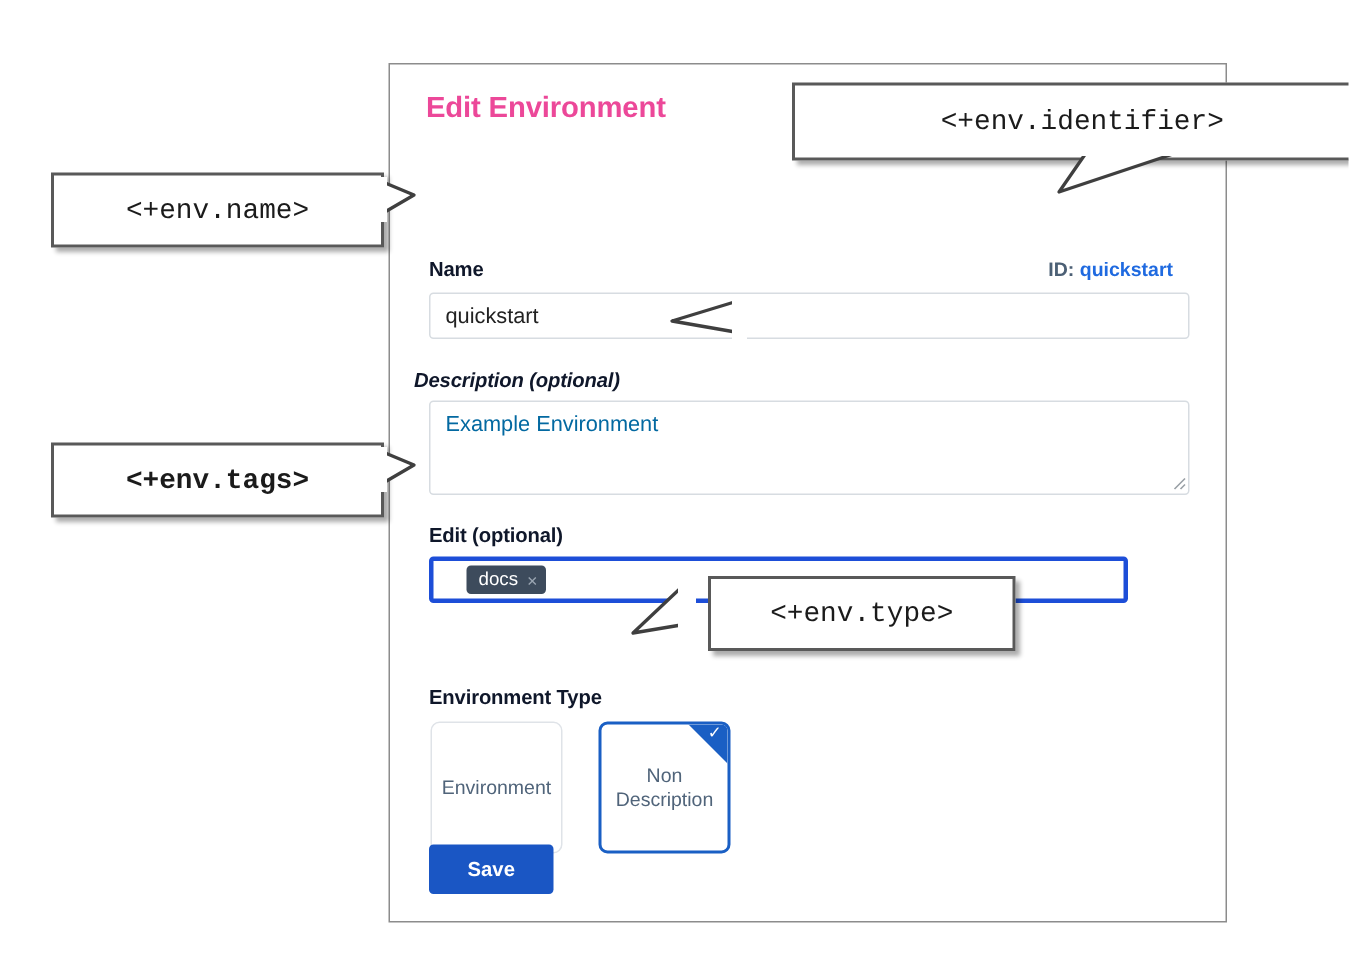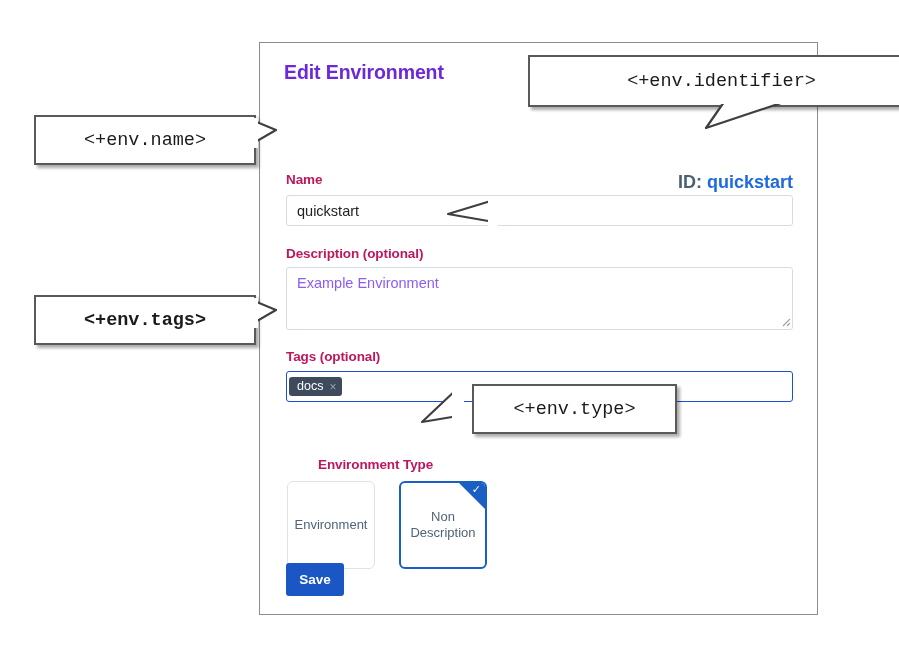--- a/index.html
+++ b/index.html
@@ -29,42 +29,42 @@
     background: #ffffff;
     border: 1px solid #8c8c8c;
     box-sizing: border-box;
   }
   #form-title {
     position: absolute;
     left: 24px;
     top: 18px;
     font-size: 19.5px;
     font-weight: bold;
-    color: #6d28d9;
+    color: #ec4899;
     letter-spacing: -0.1px;
   }
 
   .field-label {
     font-size: 13.5px;
     font-weight: bold;
-    color: #be185d;
+    color: #0f172a;
     letter-spacing: -0.1px;
   }
 
   
   #name-label {
     position: absolute;
     left: 26px;
     top: 129px;
   }
   #id-display {
     position: absolute;
-    right: 24px;
+    right: 35px;
     top: 129px;
-    font-size: 18px;
+    font-size: 13px;
     font-weight: bold;
     color: #4c6075;
     white-space: nowrap;
   }
   #id-display .id-value {
     color: #1f6ae0;
   }
 
   #name-input {
     position: absolute;
@@ -79,36 +79,37 @@
     font-family: "Liberation Sans", sans-serif;
     font-size: 14.5px;
     color: #222;
     padding: 0 10px;
     outline: none;
   }
 
   
   #desc-label {
     position: absolute;
-    left: 26px;
+    left: 16px;
     top: 203px;
+    font-style: italic;
   }
   #desc-input {
     position: absolute;
     left: 26px;
     top: 224px;
     width: 507px;
     height: 63px;
     box-sizing: border-box;
     border: 1px solid #d7dce1;
     border-radius: 3px;
     background: #fff;
     font-family: "Liberation Sans", sans-serif;
     font-size: 14.5px;
-    color: #8b5cf6;
+    color: #0369a1;
     padding: 7px 10px;
     resize: none;
     outline: none;
     overflow: hidden;
   }
   #desc-resize-grip {
     position: absolute;
     left: 519px;
     top: 272px;
     width: 12px;
@@ -119,29 +120,29 @@
   
   #tags-label {
     position: absolute;
     left: 26px;
     top: 306px;
   }
   #tags-box {
     position: absolute;
     left: 26px;
     top: 328px;
-    width: 507px;
+    width: 466px;
     height: 31px;
     box-sizing: border-box;
-    border: 1px solid #1d4ed8;
+    border: 3px solid #1d4ed8;
     border-radius: 3px;
     background: #fff;
     display: flex;
     align-items: center;
-    padding: 0 2px;
+    padding: 0 22px;
   }
   .tag-chip {
     display: inline-flex;
     align-items: center;
     gap: 6px;
     background: #3d4b5c;
     color: #ffffff;
     border-radius: 3px;
     font-size: 12.5px;
     padding: 3px 6px 3px 8px;
@@ -152,21 +153,20 @@
     font-size: 12px;
     line-height: 1;
     cursor: pointer;
   }
 
   
   #envtype-label {
     position: absolute;
     left: 26px;
     top: 414px;
-    margin-left: 32px;
   }
   #envtype-cards {
     position: absolute;
     left: 27px;
     top: 438px;
     display: flex;
     gap: 24px;
   }
   .type-card {
     position: relative;
@@ -213,21 +213,21 @@
     color: #ffffff;
     font-size: 11px;
     line-height: 1;
   }
 
   
   #save-button {
     position: absolute;
     left: 26px;
     top: 520px;
-    width: 58px;
+    width: 83px;
     height: 33px;
     background: #1a56c4;
     border: none;
     border-radius: 3px;
     color: #ffffff;
     font-family: "Liberation Sans", sans-serif;
     font-size: 13.5px;
     font-weight: bold;
     cursor: pointer;
   }
@@ -277,21 +277,21 @@
     <input id="name-input" type="text" value="quickstart" style="">
 
     <div id="desc-label" class="field-label">Description (optional)</div>
 
     <textarea id="desc-input" style="">Example Environment</textarea>
 
     <svg id="desc-resize-grip" viewBox="0 0 12 12">
       <path d="M11 4 L4 11 M11 8 L8 11" stroke="#9aa0a6" stroke-width="1.1" fill="none"></path>
     </svg>
 
-    <div id="tags-label" class="field-label">Tags (optional)</div>
+    <div id="tags-label" class="field-label">Edit (optional)</div>
 
     <div id="tags-box">
       <span class="tag-chip">
         <span>docs</span>
         <span class="tag-remove">×</span>
       </span>
     </div>
 
     <div id="envtype-label" class="field-label">Environment Type</div>
 

